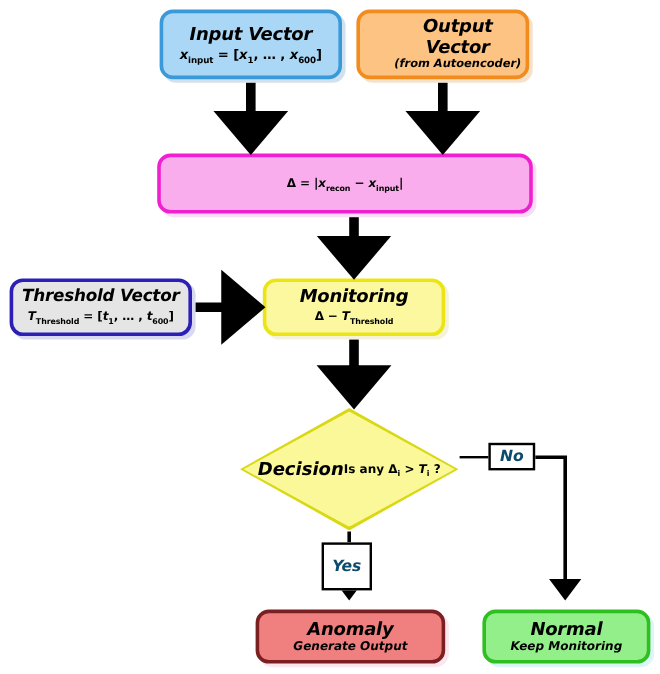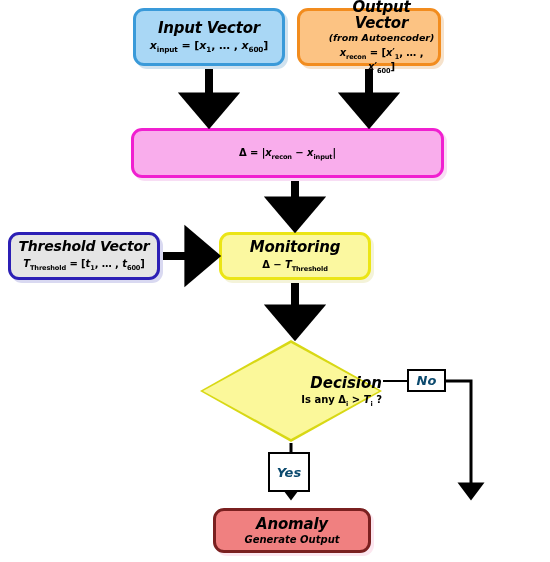--- a/index.html
+++ b/index.html
@@ -130,22 +130,22 @@
     position: absolute;
     left: 3px; top: 3px; right: 3px; bottom: 3px;
     background: #fbf89a;
     -webkit-clip-path: polygon(50% 0%, 100% 50%, 50% 100%, 0% 50%);
     clip-path: polygon(50% 0%, 100% 50%, 50% 100%, 0% 50%);
   }
   #n-decision .diamond-label {
     position: absolute;
     inset: 0;
     display: flex;
-    flex-direction: column;
-    align-items: flex-end;
+    flex-direction: row;
+    align-items: center;
     justify-content: center;
     text-align: center;
   }
   #n-decision .title { font-size: 15px; font-style: italic; font-weight: bold; }
   #n-decision .formula { font-size: 10px; font-weight: bold; margin-top: 2px; }
 
   
   .edge-label {
     position: absolute;
     box-sizing: border-box;
@@ -219,23 +219,20 @@
   <div class="node" id="n-input">
     <div class="title">Input Vector</div>
     <div class="formula">
       <span class="it">x</span><sub>input</sub> = [<span class="it">x</span><sub>1</sub>, … , <span class="it">x</span><sub>600</sub>]
     </div>
   </div>
 
   <div class="node" id="n-output">
     <div class="title">Output Vector</div>
     <div class="sub">(from Autoencoder)</div>
-    <div class="formula">
-      <span class="it">x</span><sub>recon</sub> = [<span class="it">x</span>′<sub>1</sub>, … , <span class="it">x</span>′<sub>600</sub>]
-    </div>
   </div>
 
   <div class="node" id="n-error">
     <div class="formula">
       Δ = |<span class="it">x</span><sub>recon</sub> − <span class="it">x</span><sub>input</sub>|
     </div>
   </div>
 
   <div class="node" id="n-threshold">
     <div class="title">Threshold Vector</div>
@@ -264,14 +261,18 @@
 
   <div class="edge-label" id="lbl-yes">Yes</div>
 
   <div class="edge-label" id="lbl-no">No</div>
 
   <div class="node" id="n-anomaly">
     <div class="title">Anomaly</div>
     <div class="sub">Generate Output</div>
   </div>
 
+  <div class="node" id="n-normal">
+    <div class="title">Normal</div>
+    <div class="sub">Keep Monitoring</div>
+  </div>
 
 </div>
 
 </body></html>

